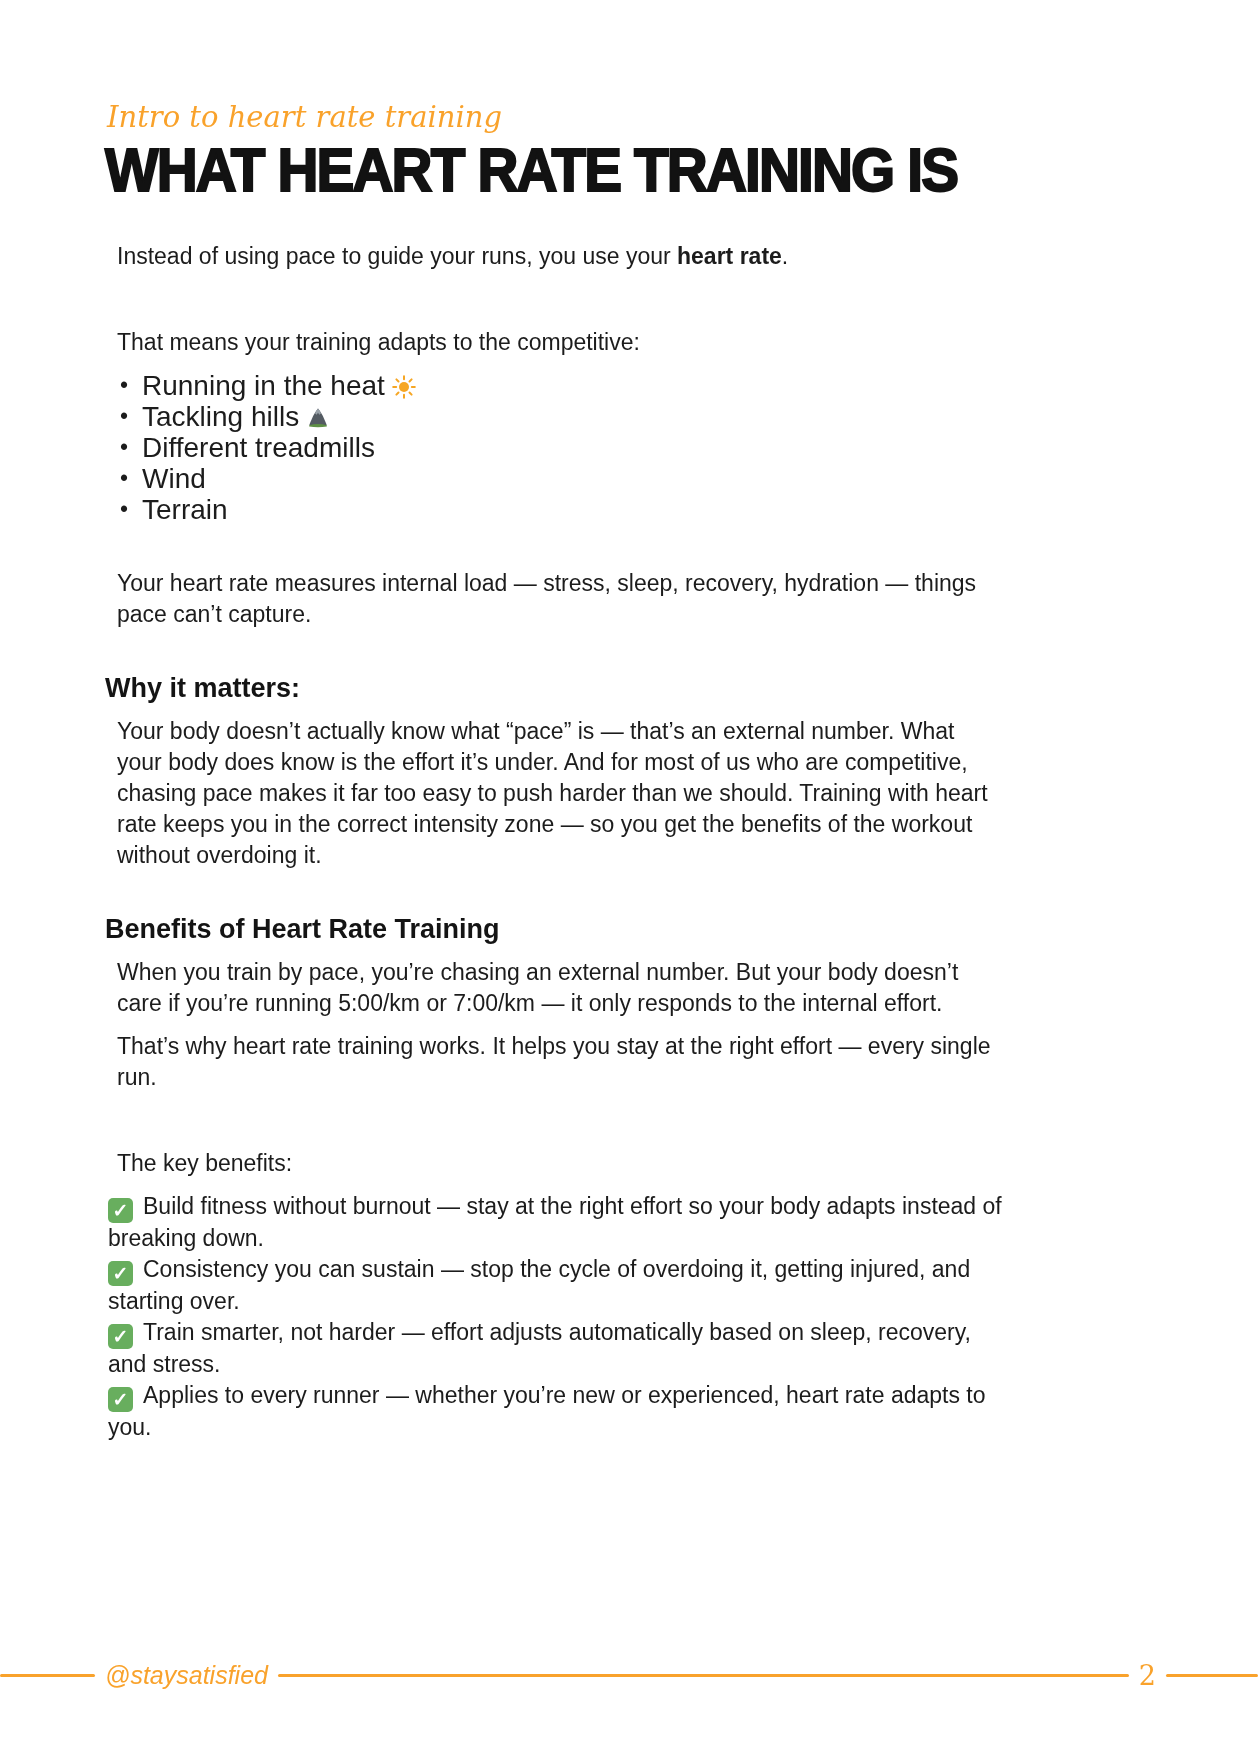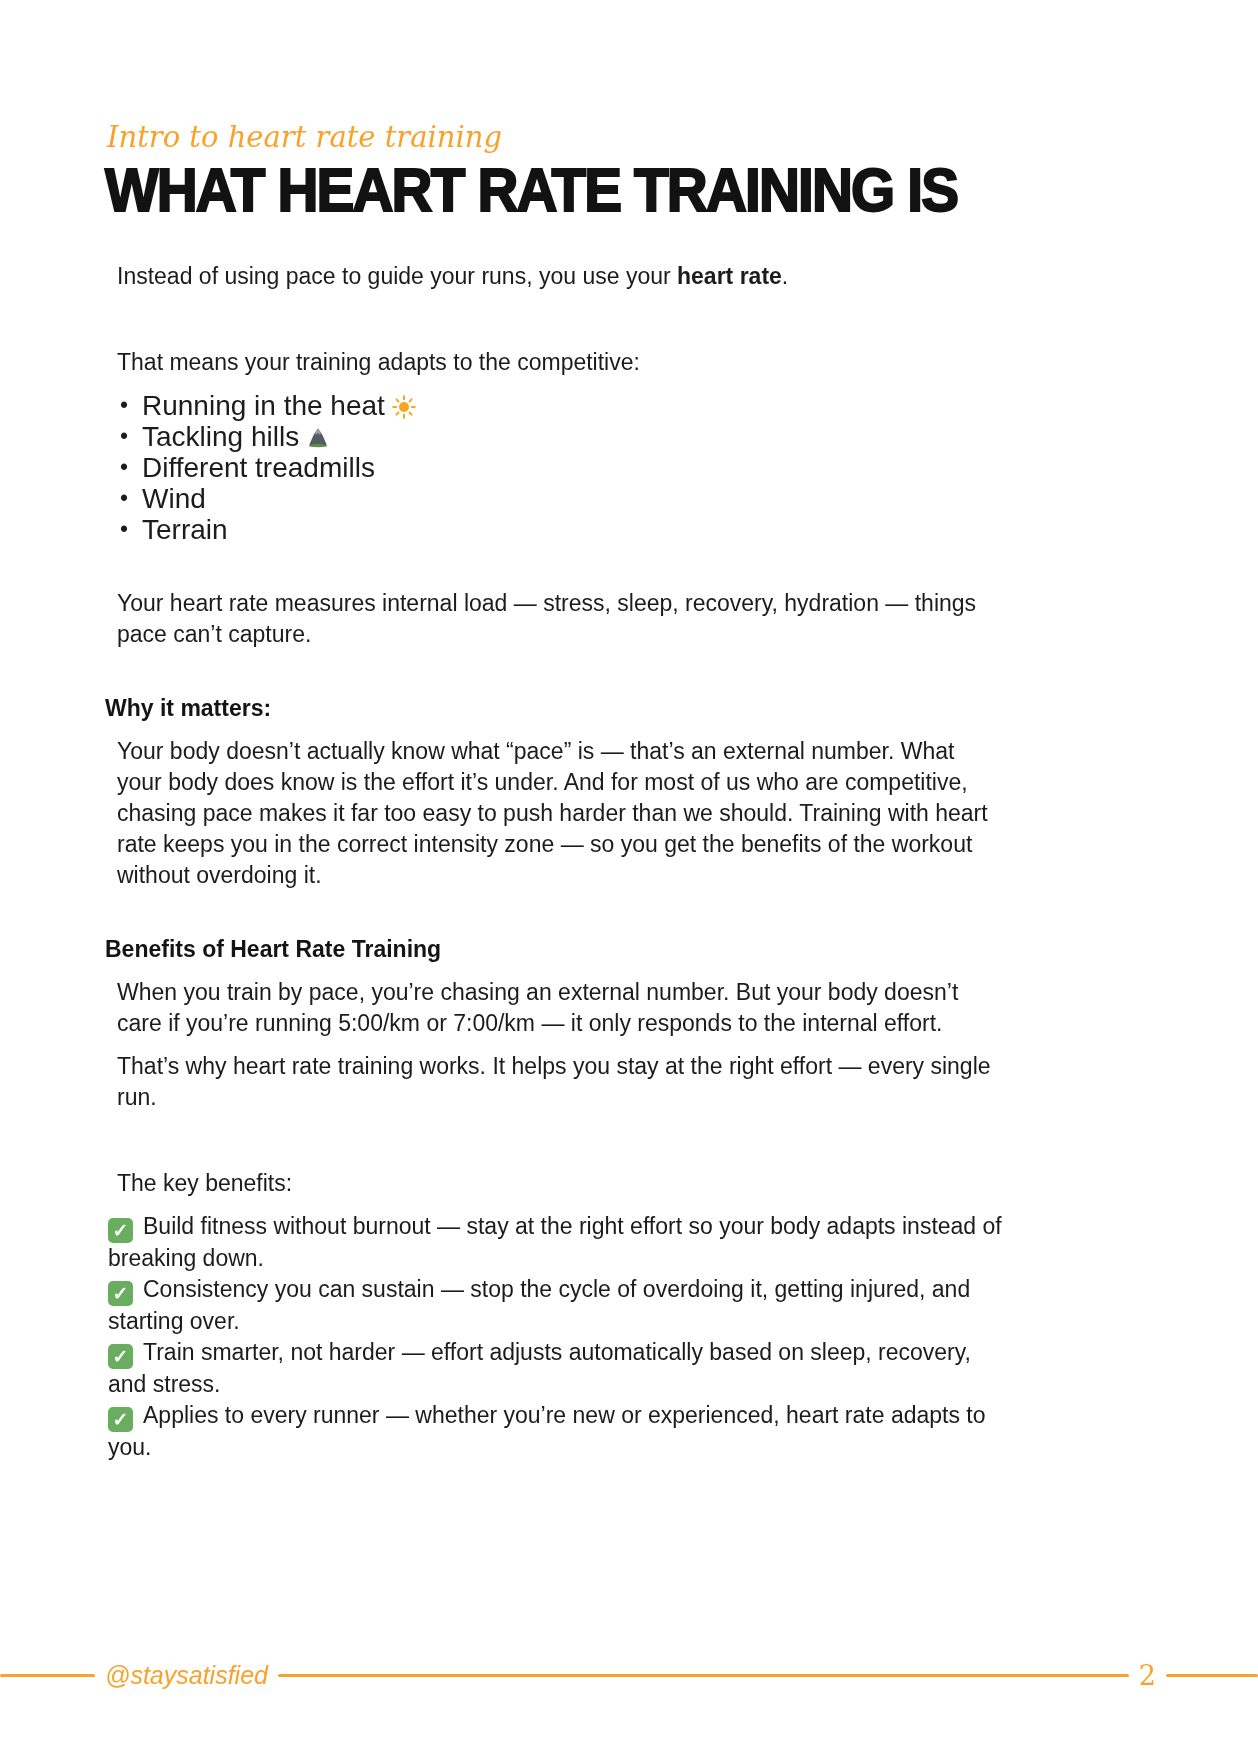--- a/index.html
+++ b/index.html
@@ -6,21 +6,21 @@
   .page{
     position:relative;
     width:1258px;height:1762px;
     background:#ffffff;
     font-family:"Liberation Sans",sans-serif;
     color:#1c1c1c;
     overflow:hidden;
   }
   .content{
     position:absolute;
-    left:105px;top:120px;
+    left:105px;top:100px;
     width:905px;
   }
   .kicker{
     font-family:"DejaVu Serif","Liberation Serif",serif;
     font-style:italic;
     font-size:29px;
     color:#F9A22B;
     margin:0 0 6px 2px;
   }
   .title{
@@ -36,21 +36,21 @@
     line-height:1.0;
   }
   p{
     font-size:23px;
     line-height:31px;
     margin:12px;
   }
   .gap{height:31px;}
   .b{font-weight:700;}
   .subhead{
-    font-size:23px;
+    font-size:27px;
     line-height:31px;
     font-weight:700;
     color:#141414;
     margin:0;
   }
   ul.env-list{
     list-style:none;
     margin:0;padding:0;
   }
   ul.env-list li{

